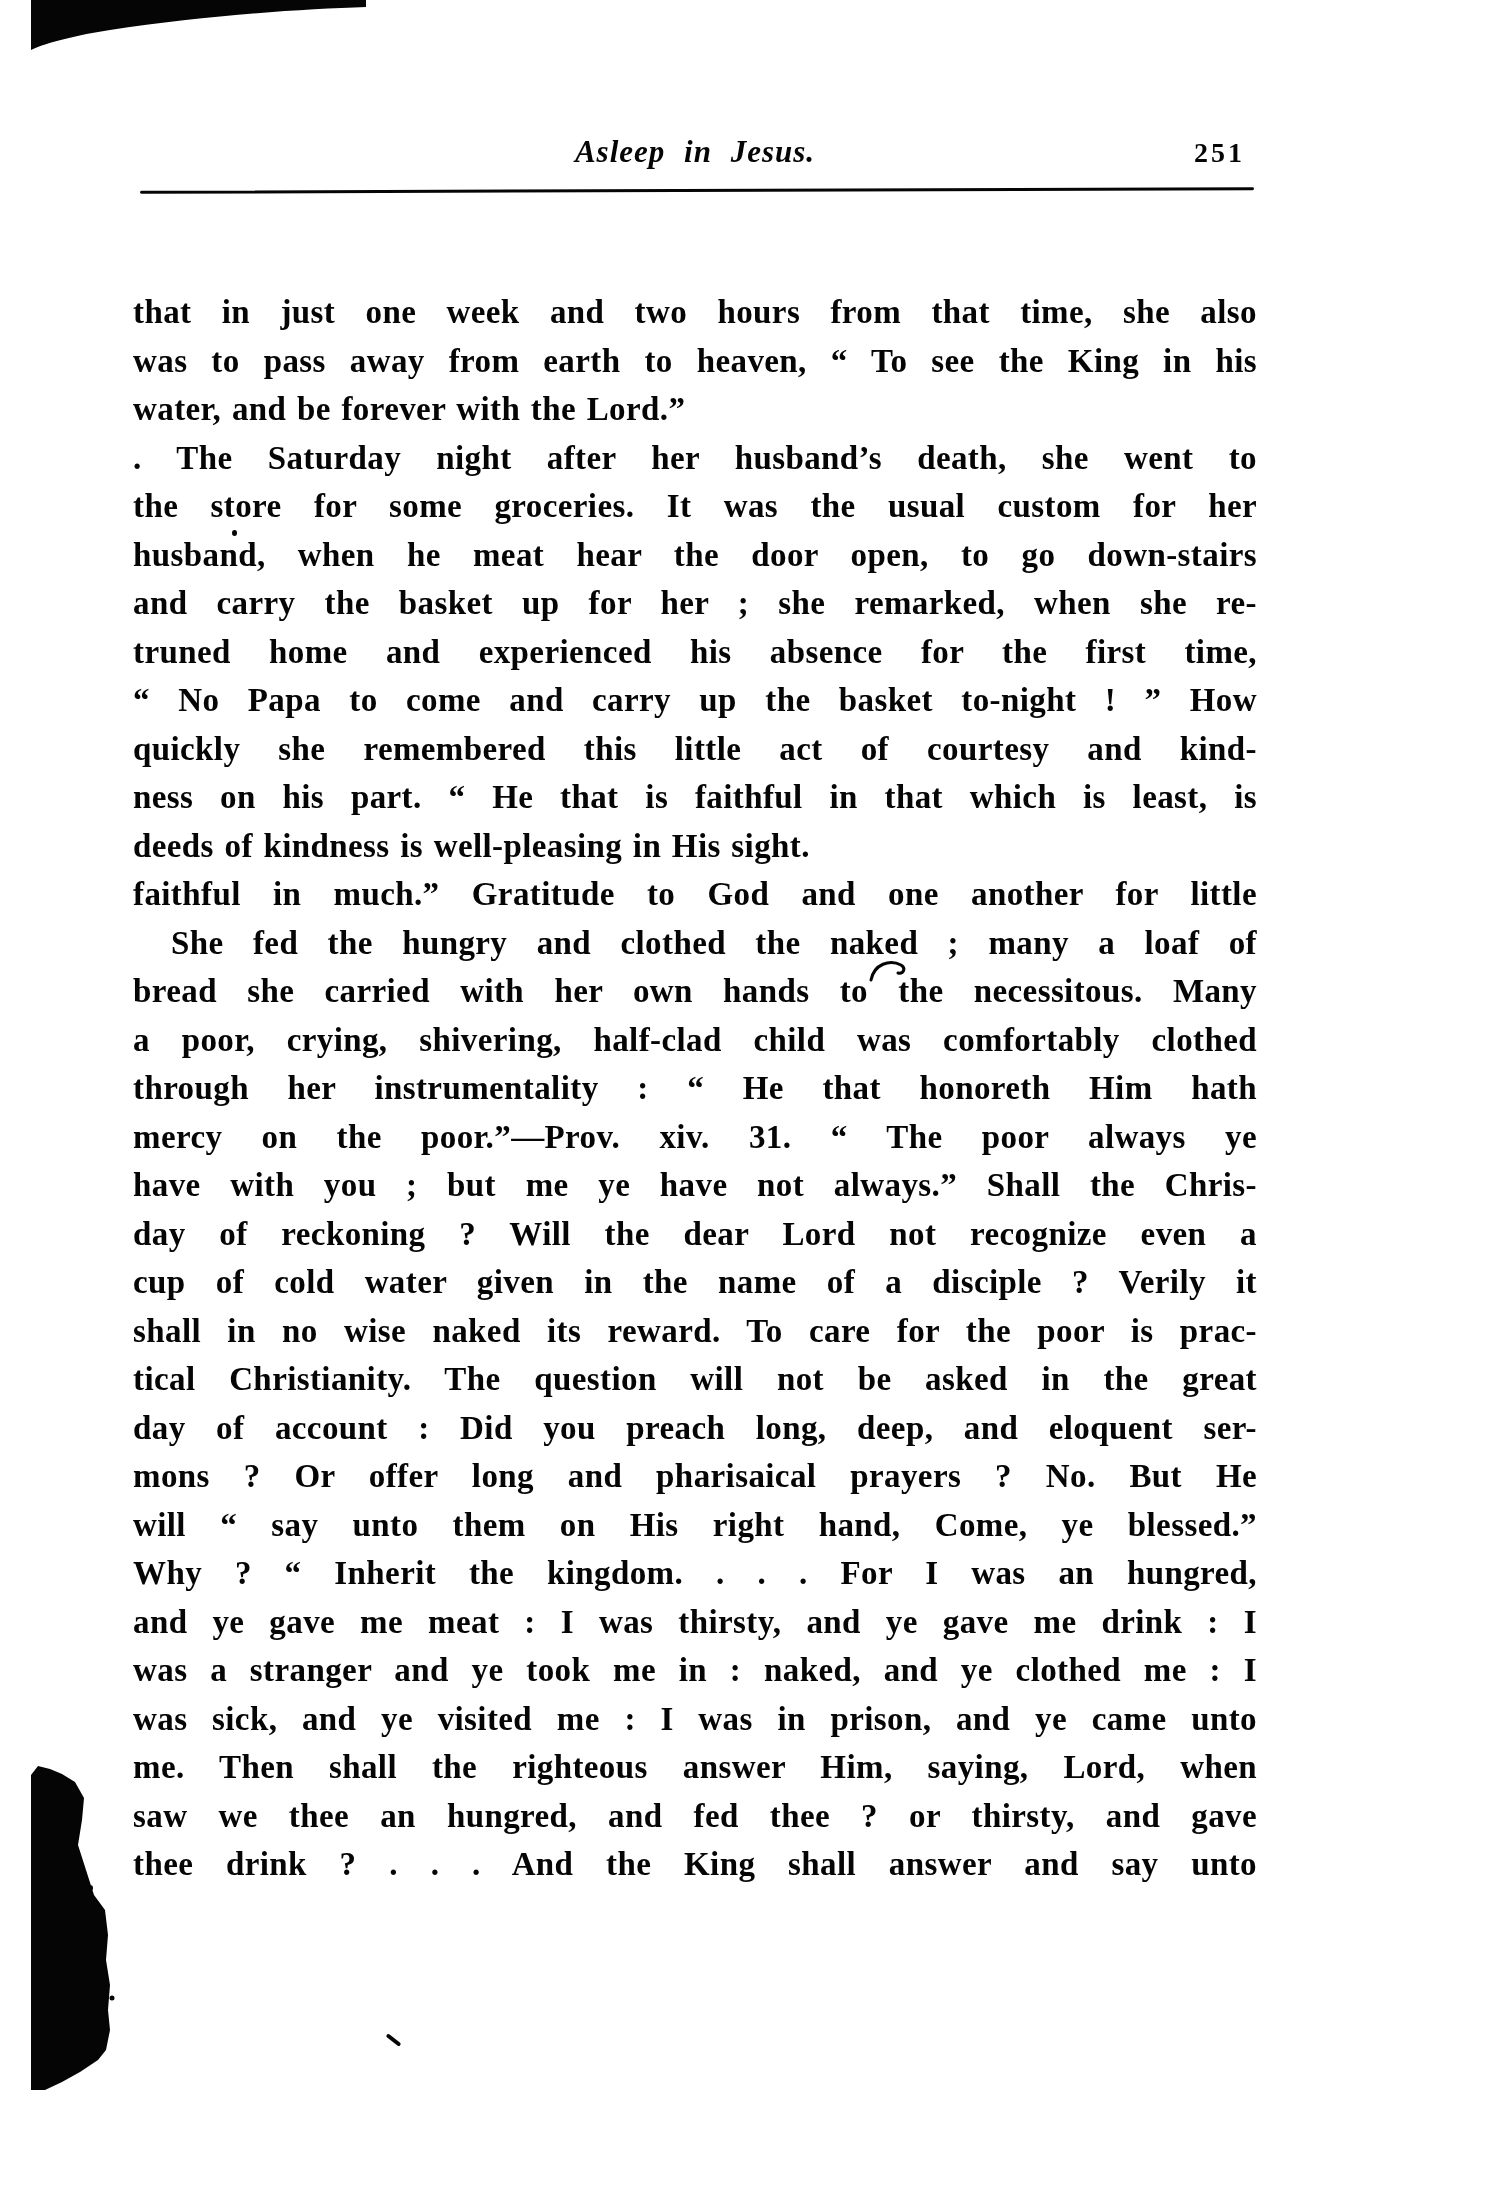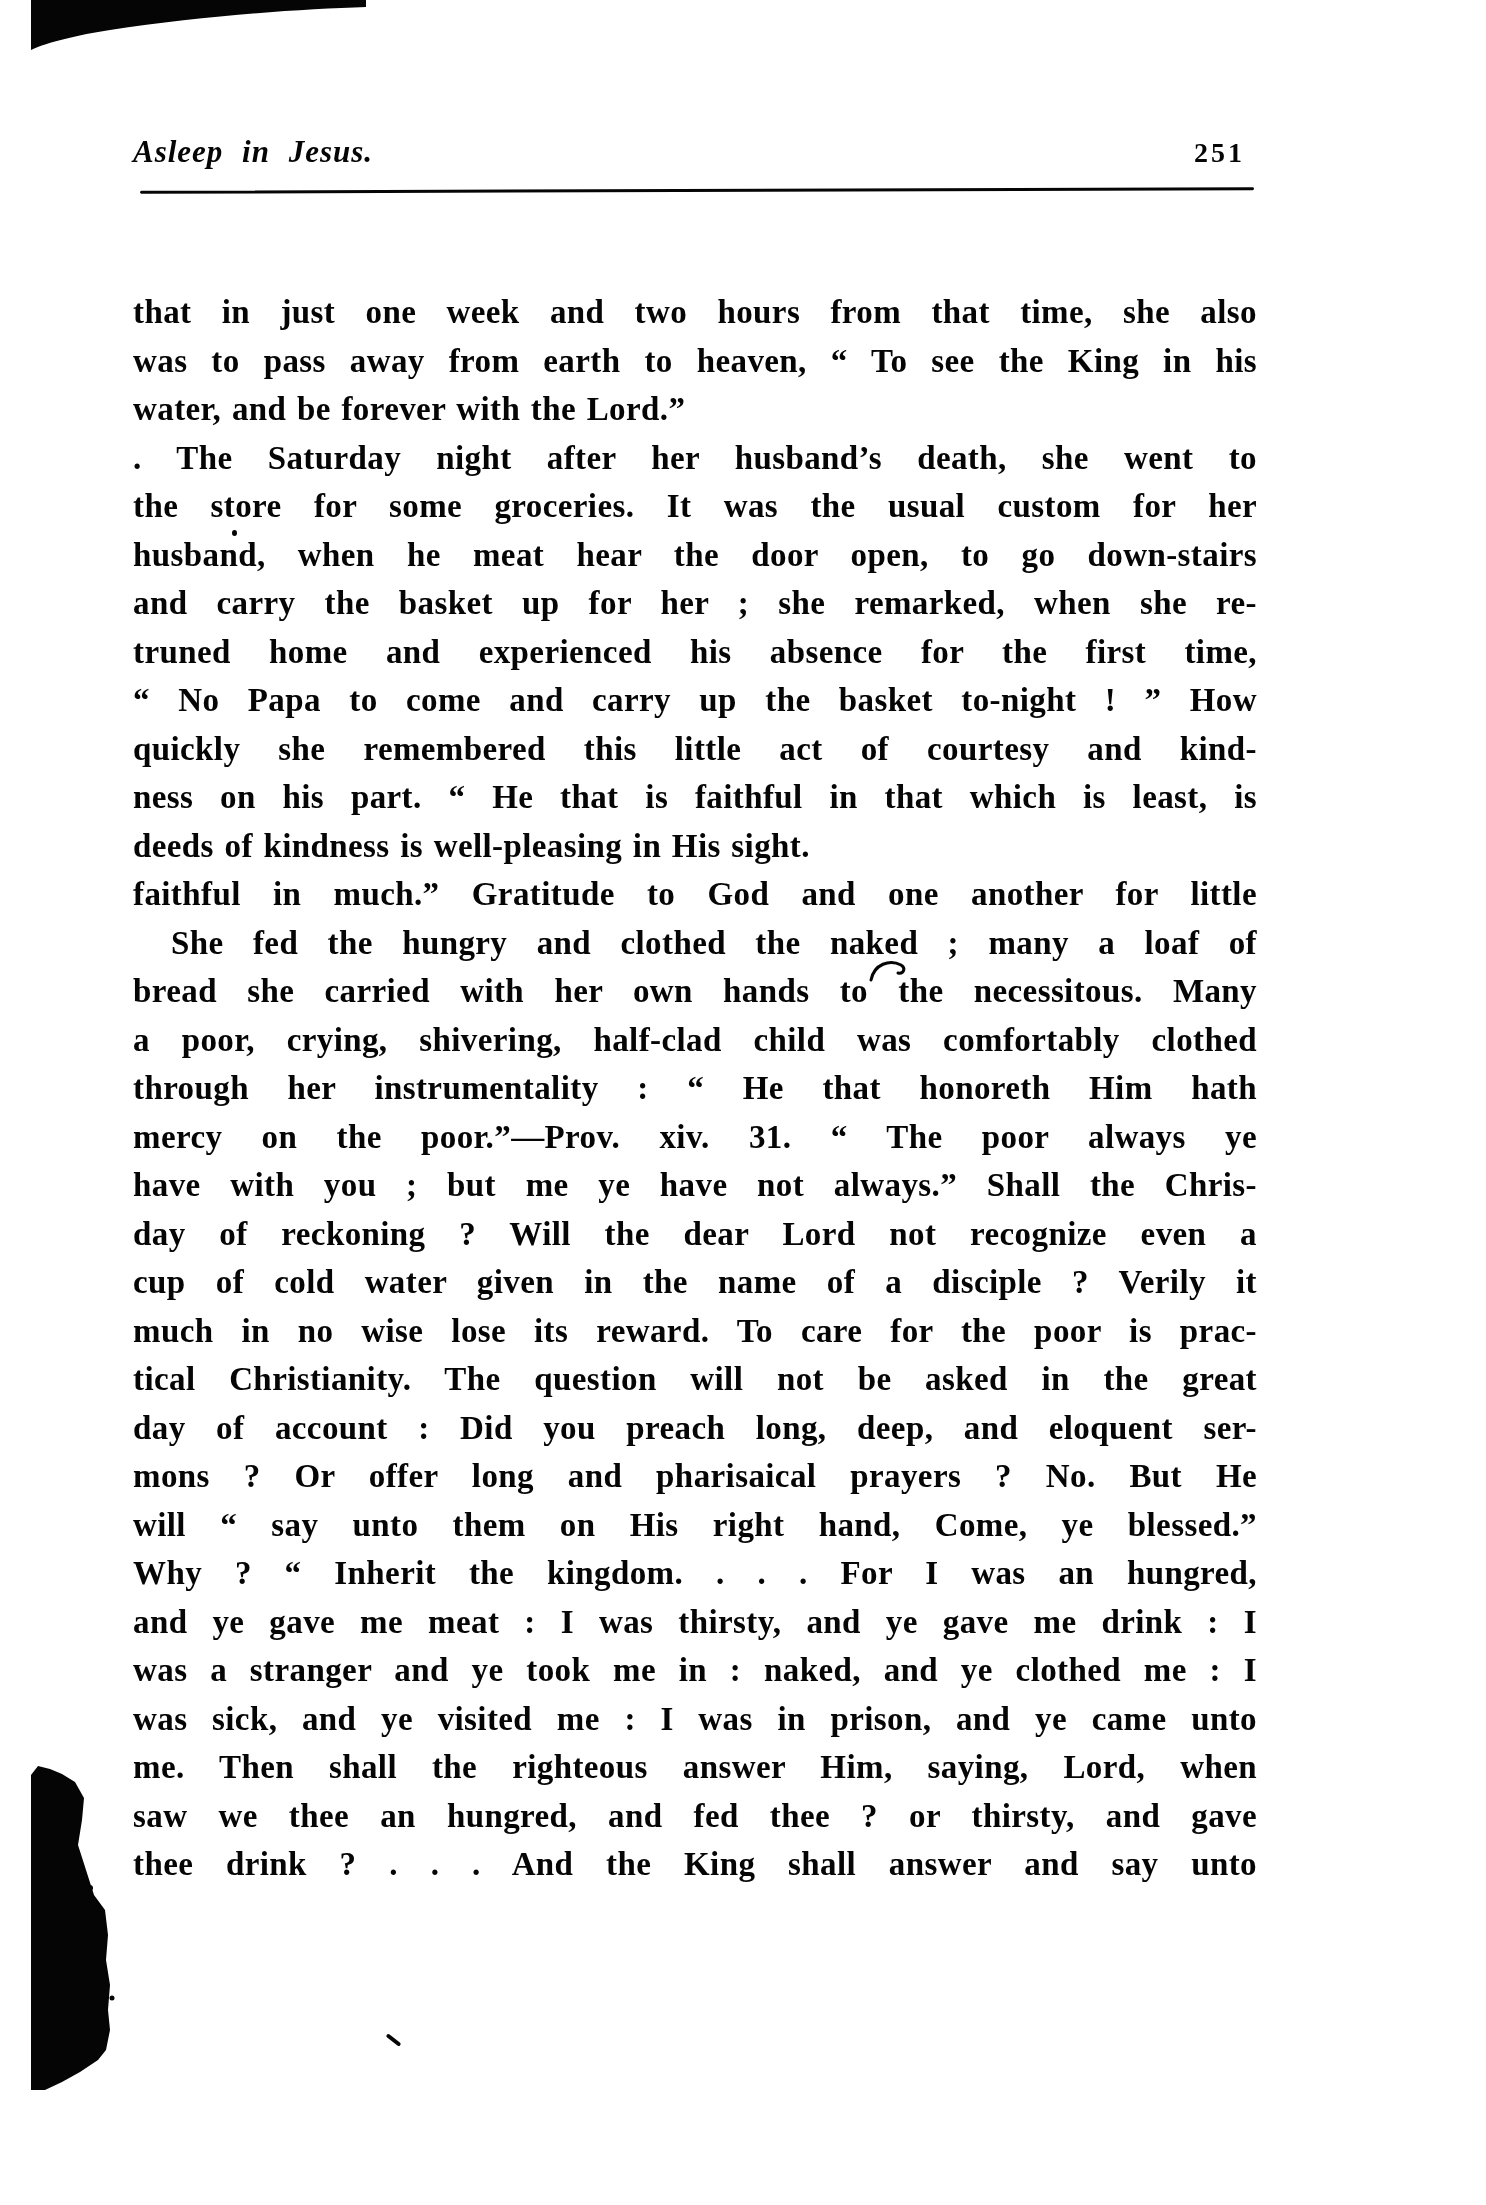--- a/index.html
+++ b/index.html
@@ -10,20 +10,21 @@
     overflow:hidden;
     font-family:"Liberation Serif","DejaVu Serif",serif;
     color:#050505;
   }
   
   .running-head{
     position:absolute;left:133px;top:134px;width:1124px;height:46px;
   }
   .head-title{
     position:absolute;left:0;top:0;width:100%;
+    text-align:center;
     font-style:italic;font-weight:700;
     font-size:31px;letter-spacing:1px;word-spacing:10px;
   }
   .head-folio{
     position:absolute;right:12px;top:3px;
     font-size:28px;letter-spacing:3px;font-weight:600;
   }
   .head-rule{
     position:absolute;left:140px;top:189px;width:1114px;height:3px;
     background:#050505;
@@ -90,21 +91,21 @@
       </div>
       <div class="para">
         <div class="line first">She fed the hungry and clothed the naked ; many a loaf of</div>
         <div class="line">bread she carried with her own hands to the necessitous.  Many</div>
         <div class="line">a poor, crying, shivering, half-clad child was comfortably clothed</div>
         <div class="line">through her instrumentality :  “ He that honoreth Him hath</div>
         <div class="line">mercy on the poor.”—Prov. xiv. 31.  “ The poor always ye</div>
         <div class="line">have with you ; but me ye have not always.”  Shall the Chris-</div>
         <div class="line">day of reckoning ?  Will the dear Lord not recognize even a</div>
         <div class="line">cup of cold water given in the name of a disciple ?  Verily it</div>
-        <div class="line">much in no wise lose its reward.  To care for the poor is prac-</div>
+        <div class="line">shall in no wise naked its reward.  To care for the poor is prac-</div>
         <div class="line">tical Christianity.  The question will not be asked in the great</div>
         <div class="line">day of account :  Did you preach long, deep, and eloquent ser-</div>
         <div class="line">mons ?  Or offer long and pharisaical prayers ?  No.  But He</div>
         <div class="line">will “ say unto them on His right hand, Come, ye blessed.”</div>
         <div class="line">Why ?  “ Inherit the kingdom.  .  .  .  For I was an hungred,</div>
         <div class="line">and ye gave me meat :  I was thirsty, and ye gave me drink : I</div>
         <div class="line">was a stranger and ye took me in : naked, and ye clothed me : I</div>
         <div class="line">was sick, and ye visited me : I was in prison, and ye came unto</div>
         <div class="line">me.  Then shall the righteous answer Him, saying, Lord, when</div>
         <div class="line">saw we thee an hungred, and fed thee ? or thirsty, and gave</div>

